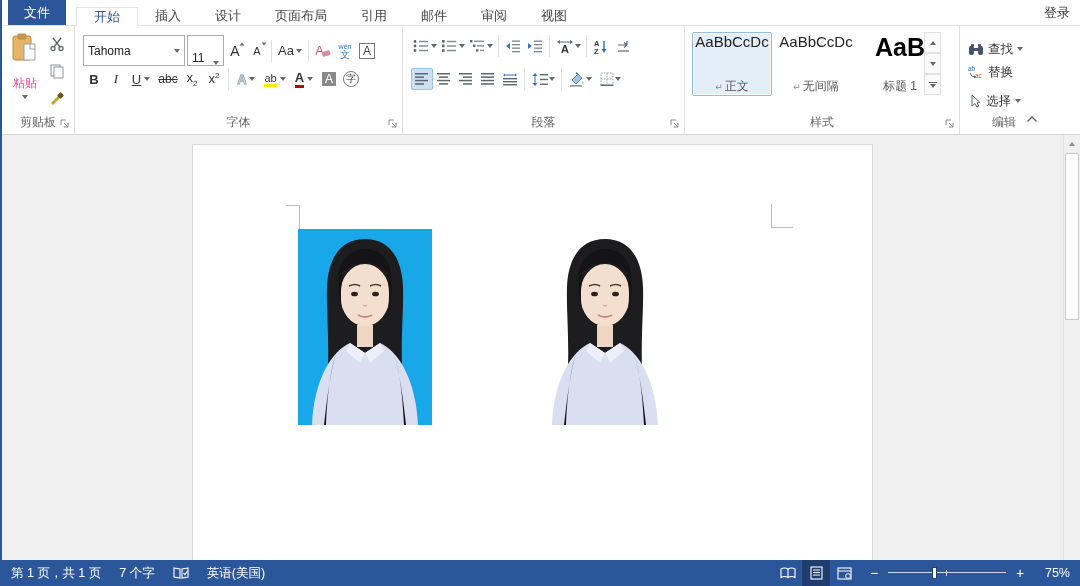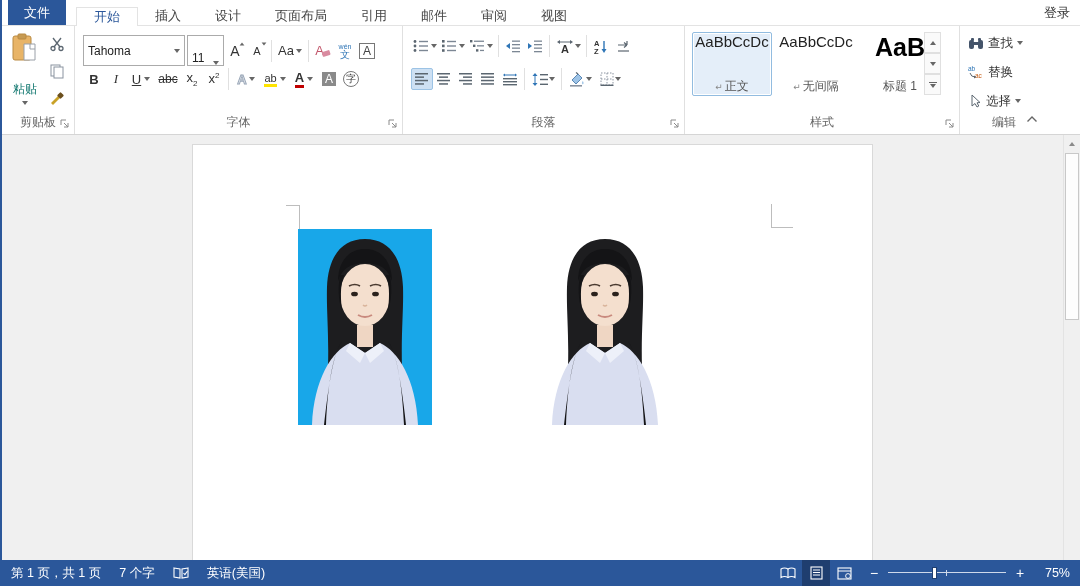--- a/index.html
+++ b/index.html
@@ -25,21 +25,21 @@
   .dlg svg { width:12px; height:12px; }
 
   .icon-btn { width:22px; height:22px; display:flex; align-items:center; justify-content:center; cursor:pointer; border-radius:2px; position:relative; }
   .caret-d { width:0; height:0; border-left:3px solid transparent; border-right:3px solid transparent; border-top:4px solid #666; display:inline-block; }
   .caret-u { width:0; height:0; border-left:3px solid transparent; border-right:3px solid transparent; border-bottom:4px solid #666; display:inline-block; }
   .sep-v { width:1px; height:22px; background:#E0E0E0; margin:0 3px; }
 
   
   .g-clip { left:0; width:73px; }
   .paste-btn { position:absolute; left:5px; top:6px; width:36px; height:74px; display:flex; flex-direction:column; align-items:center; cursor:pointer; }
-  .paste-btn .lbl { font-size:12px; color:#0f766e; margin-top:14px; }
+  .paste-btn .lbl { font-size:12px; color:#ec4899; margin-top:8px; }
   .clip-col { position:absolute; left:44px; top:8px; display:flex; flex-direction:column; gap:5px; }
 
   
   .g-font { left:73px; width:328px; }
   .row { position:absolute; left:8px; display:flex; align-items:center; }
   .r1 { top:9px; } .r2 { top:42px; }
   .combo { height:31px; border:1px solid #ABABAB; background:#fff; display:flex; align-items:center; padding:0 4px; font-size:12px; color:#222; cursor:pointer; }
   .combo .caret-d { margin-left:auto; }
   .fname { width:102px; } .fsize { width:37px; margin-left:2px;align-items:flex-end; }
   .tbtn { font-size:13px; color:#333; }
@@ -463,21 +463,21 @@
       </div>
       <div class="group-label">样式</div>
       <div class="dlg">
         <svg viewBox="0 0 12 12">
             <path d="M2 2 h5 M2 2 v5 M5 5 l4 4 M9 5 v4 h-4" stroke="#8a8a8a" fill="none"></path>
           </svg>
       </div>
     </div>
 
     <div class="group g-edit">
-      <div class="edit-row" style="top:7px">
+      <div class="edit-row" style="top:13px">
         <svg width="16" height="13" viewBox="0 0 16 13">
           <rect x="1" y="3" width="5" height="9" rx="2" fill="#44546A"></rect>
           <rect x="10" y="3" width="5" height="9" rx="2" fill="#44546A"></rect>
           <rect x="6" y="5" width="4" height="3" fill="#44546A"></rect>
           <rect x="3" y="1" width="3" height="3" rx="1" fill="#44546A"></rect>
           <rect x="10" y="1" width="3" height="3" rx="1" fill="#44546A"></rect>
         </svg>
         <span>查找</span>
         <span class="caret-d"></span>
       </div>

